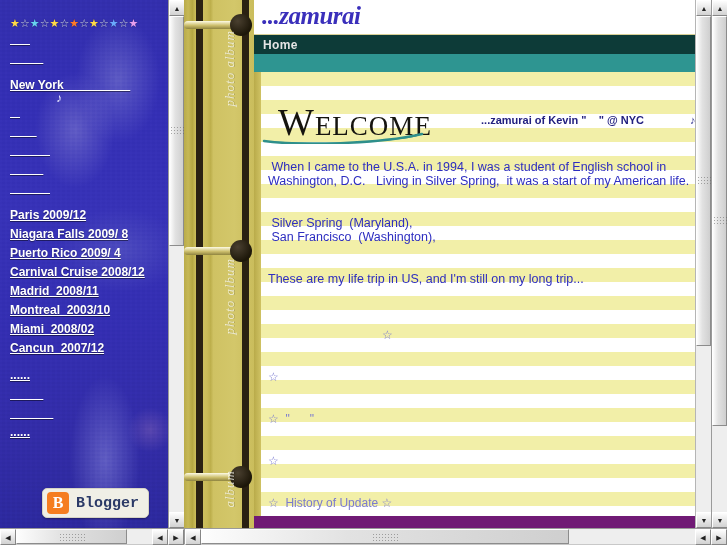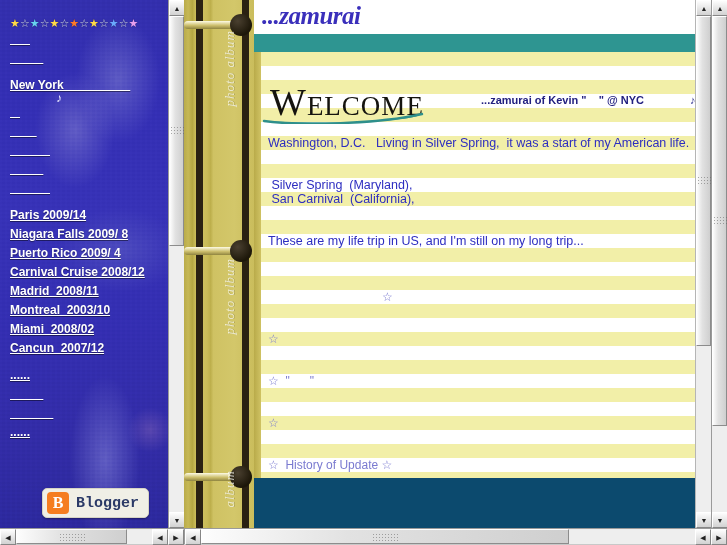--- a/index.html
+++ b/index.html
@@ -152,21 +152,21 @@
     position: absolute; left: 38px; color: rgba(255,255,248,.72);
     font-family: "Liberation Serif", serif; font-style: italic; font-size: 13px;
     letter-spacing: 1px; white-space: nowrap;
     writing-mode: vertical-rl; text-orientation: mixed;
     transform: rotate(180deg); transform-origin: center;
     text-shadow: 0 1px 0 rgba(0,0,0,.18);
   }
 
   
   #page { position: relative; flex: 1; min-width: 0; display: flex; flex-direction: column;
-          background: #0c4a6e; overflow: hidden; }
+          background: #701a75; overflow: hidden; }
   #page-scroll { position: relative; flex: 1; min-width: 0; overflow: hidden; }
 
   #site-title {
     height: 34px; background: #ffffff; padding: 2px 0 0 8px;
     font-family: "Liberation Serif", serif; font-style: italic; font-weight: bold;
     font-size: 25px; color: #3a2fbb; letter-spacing: -.5px;
   }
   #navbar {
     height: 20px; background: #0d3b38; display: flex; align-items: center;
     padding-left: 9px; border-top: 1px solid #d8d096;
@@ -186,21 +186,21 @@
     padding: 0;
     flex: 1;
   }
   #content::before {
     content: ""; position: absolute; left: 0; top: 0; bottom: 0; width: 7px;
     background: linear-gradient(90deg,#b9ab4a,#cfc263);
   }
 
   .welcome-wrap { position: relative; height: 56px; }
   #welcome-word {
-    position: absolute; left: 16px; top: 14px;
+    position: absolute; left: 24px; top: 14px;
     font-family: "Liberation Serif", serif; font-size: 27px;
     color: #15140f; letter-spacing: 1px;
   }
   #welcome-word .big { font-size: 38px; }
   #welcome-swoosh {
     position: absolute; left: 6px; top: 44px; width: 176px; height: 14px;
   }
   #subtitle {
     position: absolute; left: 172px; top: 16px;
     font-size: 11px; font-weight: bold; color: #222080; white-space: pre;
@@ -252,21 +252,21 @@
         <li class="sb-item"><a class="sb-link" href="#">   </a></li>
             <li class="sb-item"><a class="sb-link" href="#">        </a></li>
             <li class="sb-item"><a class="sb-link" href="#">            </a></li>
             <li class="sb-item"><a class="sb-link" href="#">          </a></li>
             <li class="sb-item"><a class="sb-link" href="#">            </a></li>
           </ul>
 
         <div class="sb-gap"></div>
 
         <ul class="sb-list" id="links-trips">
-            <li class="sb-item"><a class="sb-link" href="#">Paris 2009/14</a></li>
+            <li class="sb-item"><a class="sb-link" href="#">Paris 2009/12</a></li>
             <li class="sb-item"><a class="sb-link" href="#">Niagara Falls 2009/ 8</a></li>
             <li class="sb-item"><a class="sb-link" href="#">Puerto Rico 2009/ 4</a></li>
             <li class="sb-item"><a class="sb-link" href="#">Carnival Cruise 2008/12</a></li>
             <li class="sb-item"><a class="sb-link" href="#">Madrid  2008/11</a></li>
             <li class="sb-item"><a class="sb-link" href="#">Montreal  2003/10</a></li>
             <li class="sb-item"><a class="sb-link" href="#">Miami  2008/02</a></li>
             <li class="sb-item"><a class="sb-link" href="#">Cancun  2007/12</a></li>
           </ul>
 
         <div class="sb-gap"></div>
@@ -318,20 +318,23 @@
           <span class="album-label" style="top:30px;">photo album</span>
           <span class="album-label" style="top:258px;">photo album</span>
           <span class="album-label" style="top:470px;">album</span>
         </div>
 
         <div id="page">
           <div id="page-scroll">
 
             <div id="site-title">...zamurai</div>
 
+            <div id="navbar">
+              <span class="nav-item">Home</span>
+            </div>
             <div id="navsub"></div>
 
             <div id="content">
 
               <div class="spacer14"></div>
 
               <div class="welcome-wrap">
                 <div id="welcome-word">
                   <span class="big">W</span><span>ELCOME</span>
                 </div>
@@ -339,27 +342,28 @@
                   <path d="M4 11 C 40 16, 120 14, 160 5 C 150 11, 70 15, 4 11 Z" fill="#2e8f8b"></path>
                   <path d="M4 11 C 40 16, 120 14, 162 4" stroke="#2e8f8b" stroke-width="2.4" fill="none" stroke-linecap="round"></path>
                 </svg>
                 <div id="subtitle">
                   <span>...zamurai of Kevin "    " @ NYC</span><span class="nt" style="margin-left:46px;">♪</span>
                 </div>
               </div>
 
               <div class="spacer14"></div>
 
+              <div class="para lead"> When I came to the U.S.A. in 1994, I was a student of English school in</div>
               <div class="para">Washington, D.C.   Living in Silver Spring,  it was a start of my American life.</div>
 
               <div class="spacer28"></div>
 
               <div id="places-list">
                   <div class="para"> Silver Spring  (Maryland),</div>
-                  <div class="para"> San Carnival  (California),</div>
+                  <div class="para"> San Francisco  (Washington),</div>
                 </div>
 
               <div class="spacer28"></div>
 
               <div class="para">These are my life trip in US, and I'm still on my long trip...</div>
 
               <div class="spacer28"></div>
               <div class="spacer14"></div>
 
               <div id="star-rows">

